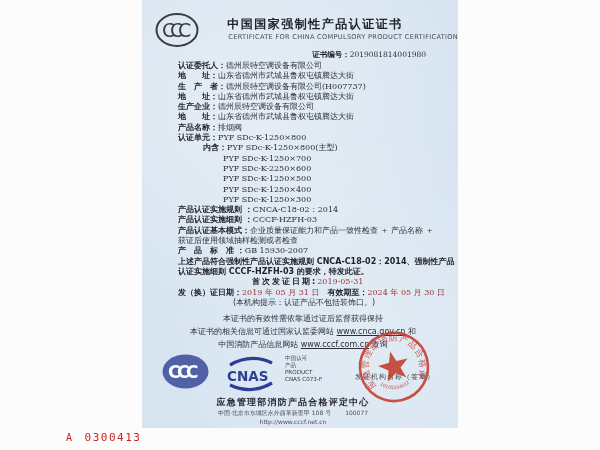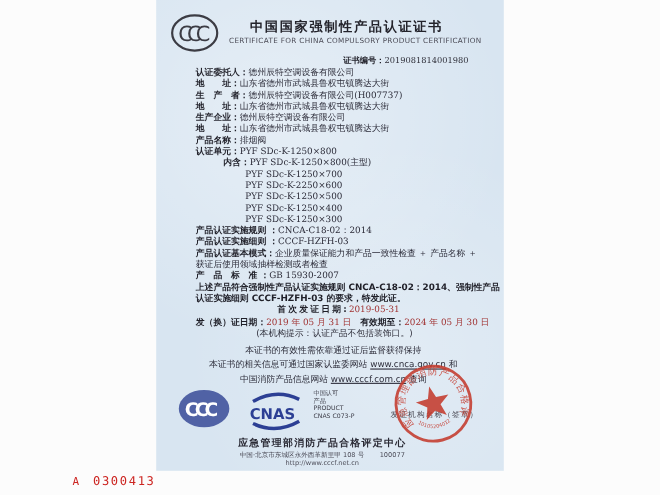--- a/index.html
+++ b/index.html
@@ -4,21 +4,21 @@
 <style>
   html,body{margin:0;padding:0;background:#fff;}
   .page{position:relative;width:600px;height:450px;background:#fcfcfc;overflow:hidden;
         font-family:"DejaVu Sans",sans-serif;}
   .cert{position:absolute;left:142px;top:0;width:316px;height:428px;background:#d8e5f1;
         background-image:radial-gradient(circle at 35% 25%,rgba(255,255,255,.35),rgba(255,255,255,0) 55%),
                          radial-gradient(circle at 70% 75%,rgba(255,255,255,.25),rgba(255,255,255,0) 50%);}
   .ccc-top{position:absolute;left:13px;top:12px;width:44px;height:36px;}
   .title{position:absolute;left:34px;right:4px;top:16px;text-align:center;font-size:12px;font-weight:bold;
          letter-spacing:1.5px;color:#23232b;white-space:nowrap;}
-  .subtitle{position:absolute;left:46px;right:0;top:33px;text-align:center;font-size:6.6px;
+  .subtitle{position:absolute;left:46px;right:0;top:33px;text-align:right;font-size:6.6px;
             letter-spacing:.3px;color:#4a4a55;white-space:nowrap;}
   .certno{position:absolute;right:32px;top:50px;font-size:7.5px;color:#2e2e38;white-space:nowrap;}
   .certno .lbl{font-weight:bold;margin-top:20px;}
   .body{position:absolute;left:36px;right:8px;top:61px;font-size:8px;line-height:10.3px;color:#2d2d3a;}
   .row{white-space:nowrap;}
   .lbl{font-weight:bold;color:#1f1f28;}
   .val{font-family:"DejaVu Serif",serif;}
   .models .row{padding-left:45px;}
   .row.incl{padding-left:25px;}
   .red{color:#a13434;}

